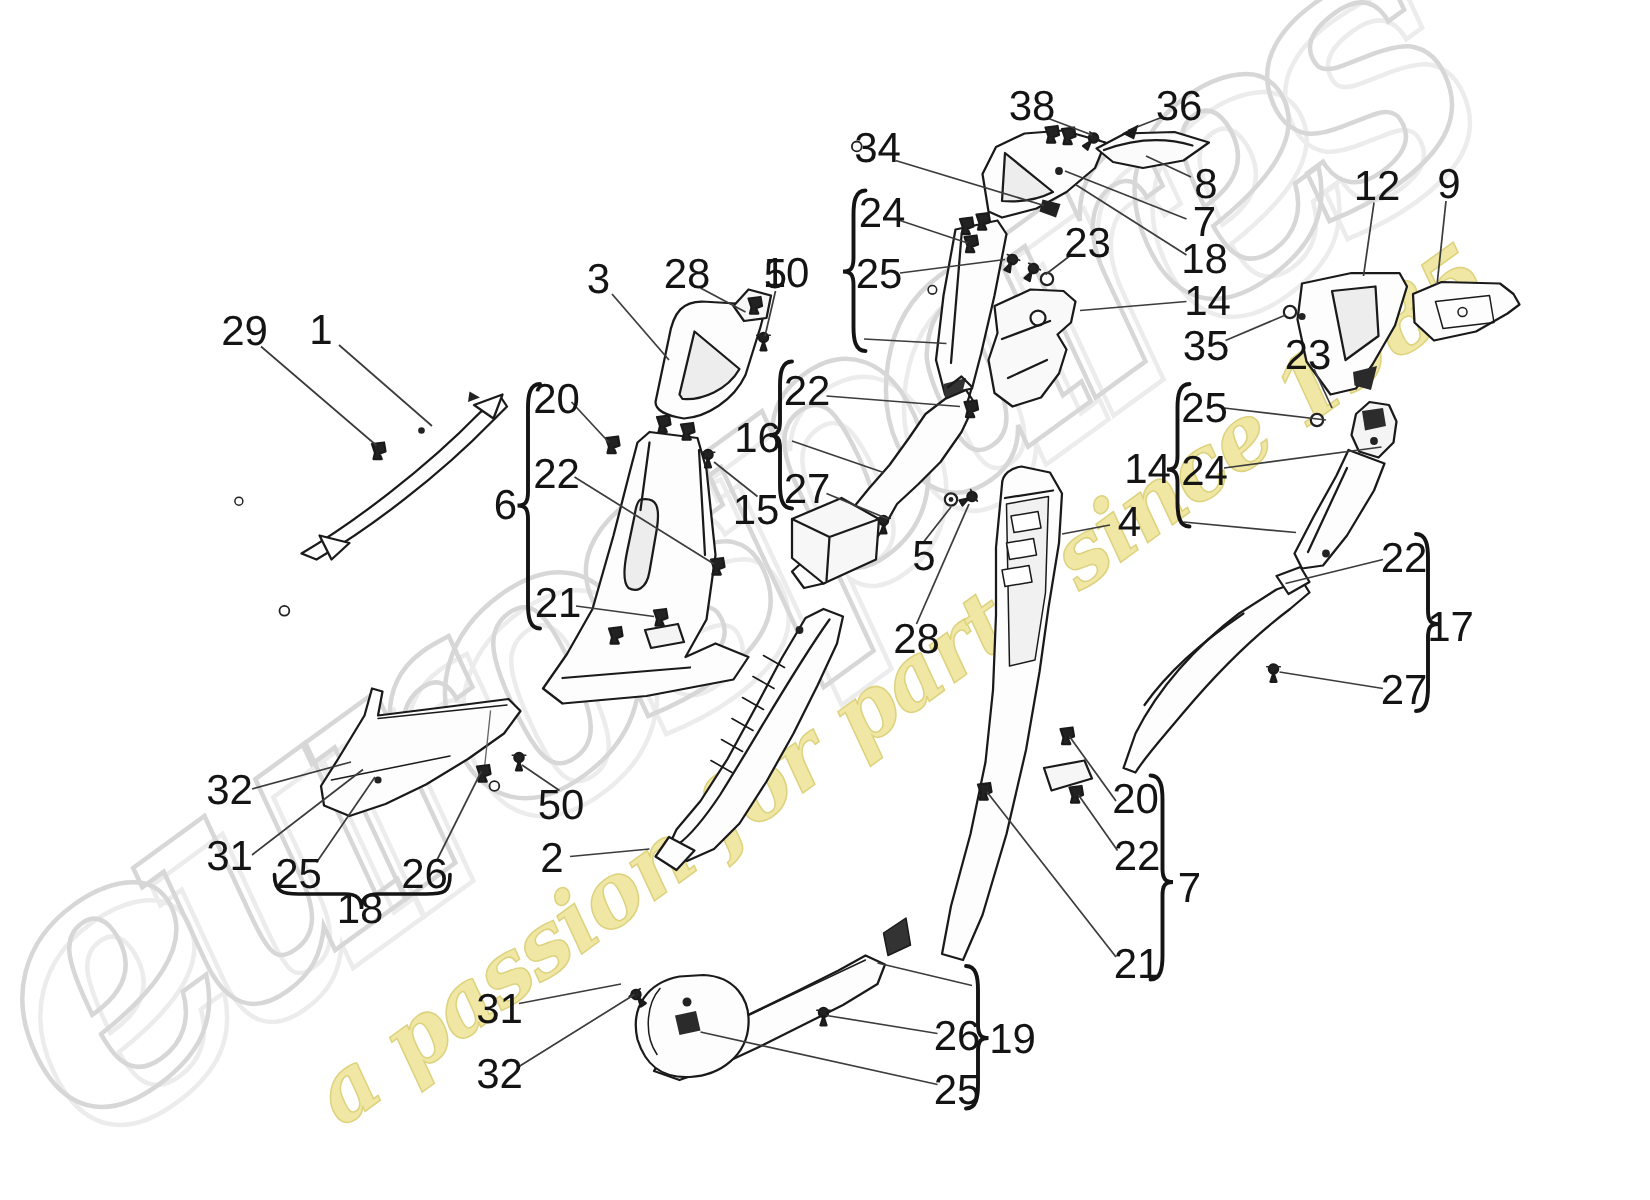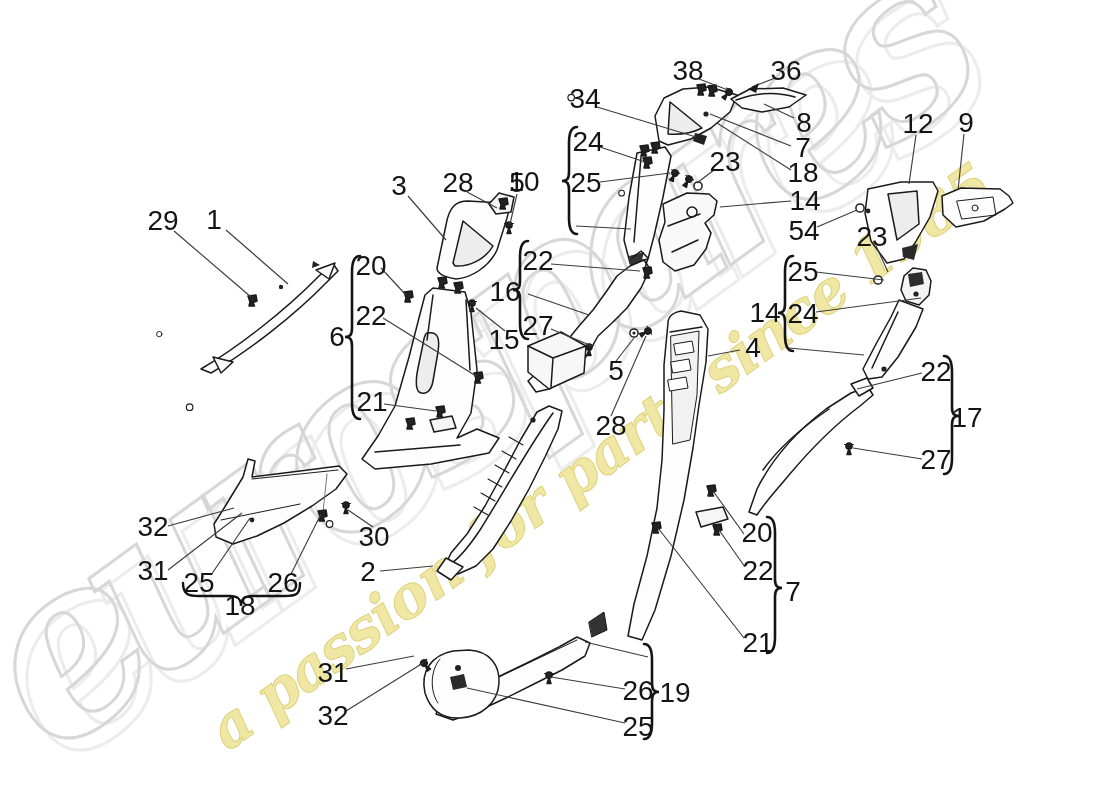--- a/index.html
+++ b/index.html
@@ -274,42 +274,42 @@
   <div class="lbl" style="left:688px;top:71px">38</div>
   <div class="lbl" style="left:786px;top:71px">36</div>
   <div class="lbl" style="left:804px;top:123px">8</div>
   <div class="lbl" style="left:803px;top:148px">7</div>
   <div class="lbl" style="left:803px;top:173px">18</div>
   <div class="lbl" style="left:524px;top:182px">10</div>
   <div class="lbl" style="left:588px;top:142px">24</div>
   <div class="lbl" style="left:586px;top:183px">25</div>
   <div class="lbl" style="left:725px;top:162px">23</div>
   <div class="lbl" style="left:805px;top:201px">14</div>
-  <div class="lbl" style="left:804px;top:231px">54</div>
+  <div class="lbl" style="left:804px;top:231px">35</div>
   <div class="lbl" style="left:918px;top:124px">12</div>
   <div class="lbl" style="left:966px;top:123px">9</div>
   <div class="lbl" style="left:872px;top:237px">23</div>
   <div class="lbl" style="left:803px;top:272px">25</div>
   <div class="lbl" style="left:765px;top:313px">14</div>
   <div class="lbl" style="left:803px;top:314px">24</div>
   <div class="lbl" style="left:936px;top:372px">22</div>
   <div class="lbl" style="left:967px;top:418px">17</div>
   <div class="lbl" style="left:936px;top:460px">27</div>
   <div class="lbl" style="left:505px;top:292px">16</div>
   <div class="lbl" style="left:538px;top:261px">22</div>
   <div class="lbl" style="left:538px;top:326px">27</div>
   <div class="lbl" style="left:504px;top:340px">15</div>
   <div class="lbl" style="left:337px;top:337px">6</div>
   <div class="lbl" style="left:371px;top:266px">20</div>
   <div class="lbl" style="left:371px;top:316px">22</div>
   <div class="lbl" style="left:372px;top:402px">21</div>
   <div class="lbl" style="left:616px;top:371px">5</div>
   <div class="lbl" style="left:611px;top:426px">28</div>
   <div class="lbl" style="left:753px;top:348px">4</div>
-  <div class="lbl" style="left:374px;top:537px">30</div>
+  <div class="lbl" style="left:374px;top:537px">50</div>
   <div class="lbl" style="left:368px;top:572px">2</div>
   <div class="lbl" style="left:153px;top:527px">32</div>
   <div class="lbl" style="left:153px;top:571px">31</div>
   <div class="lbl" style="left:199px;top:583px">25</div>
   <div class="lbl" style="left:283px;top:583px">26</div>
   <div class="lbl" style="left:240px;top:606px">18</div>
   <div class="lbl" style="left:757px;top:533px">20</div>
   <div class="lbl" style="left:758px;top:571px">22</div>
   <div class="lbl" style="left:793px;top:592px">7</div>
   <div class="lbl" style="left:758px;top:643px">21</div>

